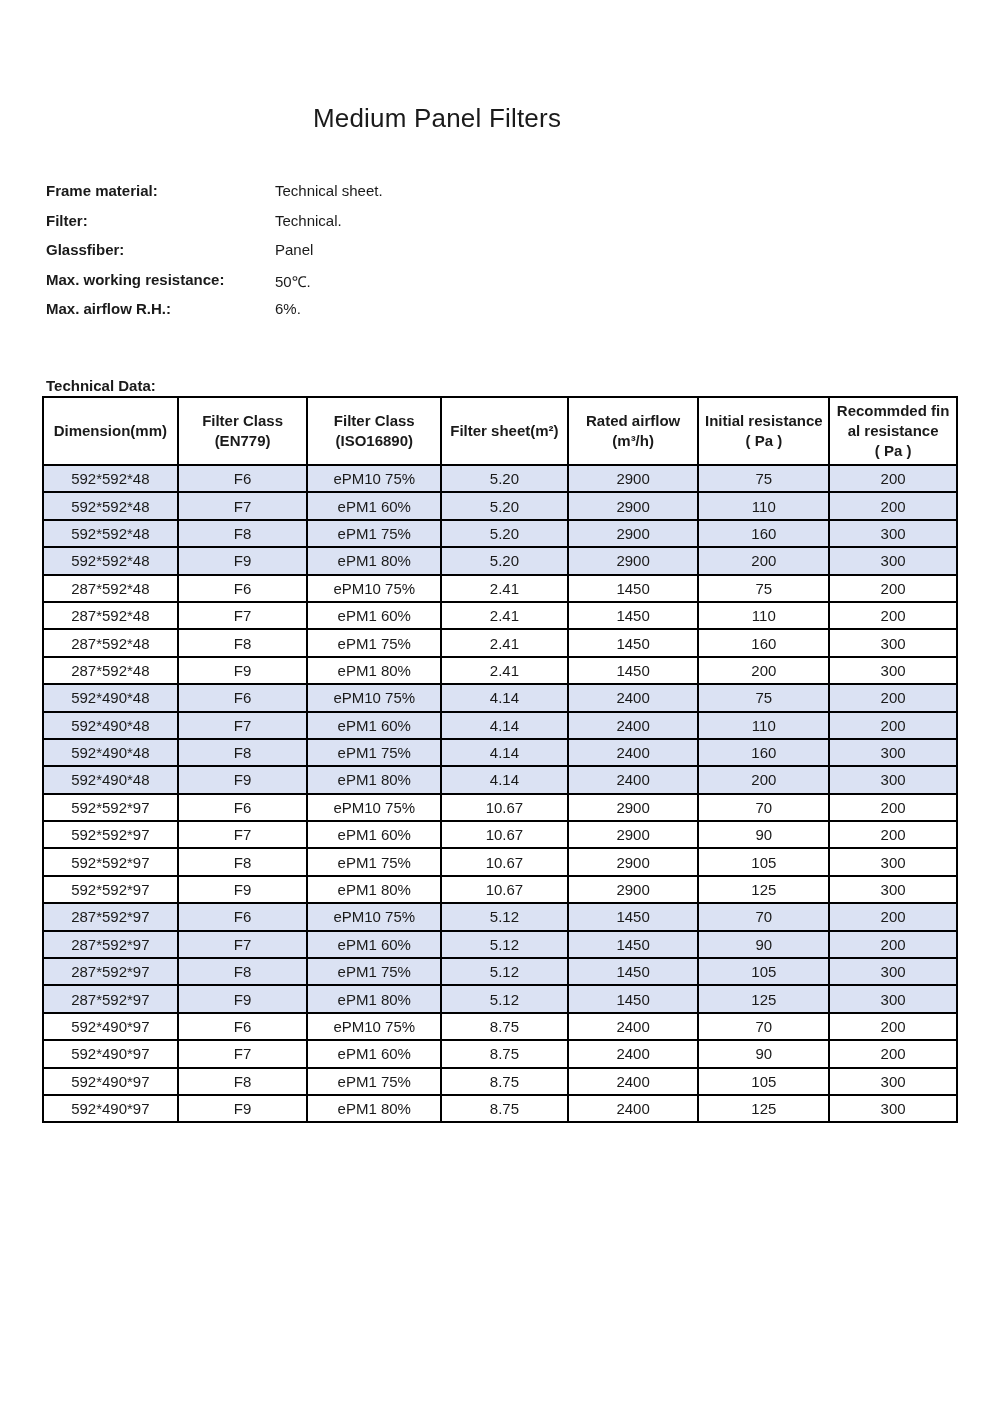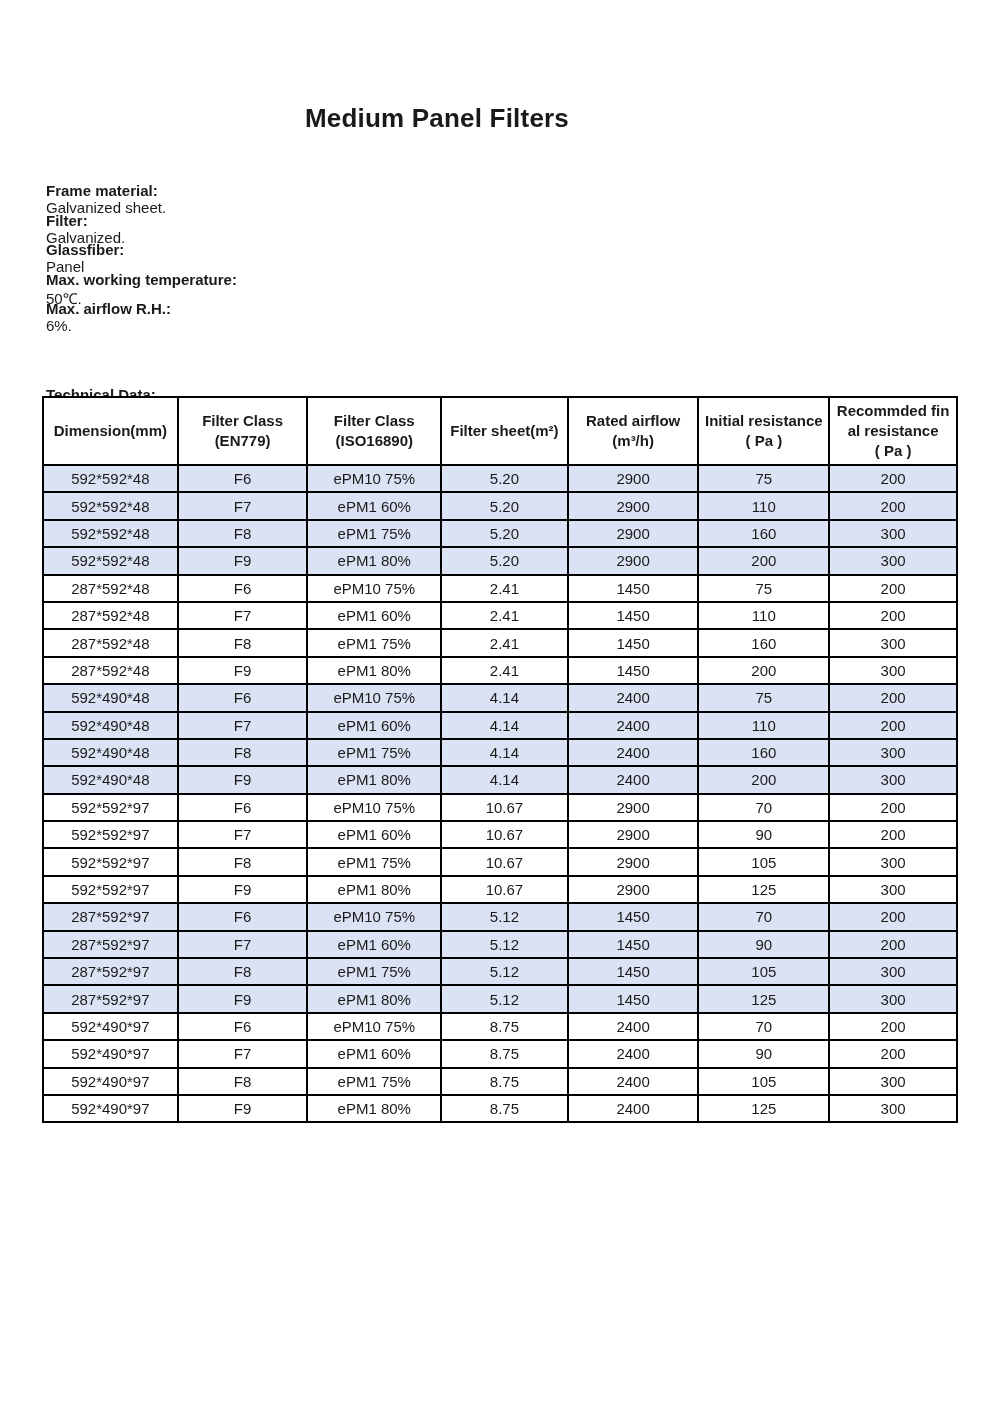--- a/index.html
+++ b/index.html
@@ -17,50 +17,48 @@
     overflow: hidden;
   }
   .title {
     position: absolute;
     top: 103px;
     left: 0;
     width: 874px;
     margin: 0;
     text-align: center;
     font-size: 26px;
-    font-weight: bold;
+    font-weight: normal;
     color: #1a1a1a;
     letter-spacing: 0.2px;
   }
   .specs {
     position: absolute;
     top: 182px;
     left: 46px;
   }
   .spec-row {
     display: flex;
     align-items: flex-start;
     height: 29.6px;
     font-size: 15px;
-    flex-direction: column;
   }
   .spec-label {
     width: 229px;
     font-weight: bold;
   }
   .spec-value {
     font-weight: normal;
   }
   .tech-label {
     position: absolute;
     top: 377px;
     left: 46px;
     font-size: 15px;
     font-weight: bold;
-    margin-top: 9px;
   }
   table.tech {
     position: absolute;
     top: 396px;
     left: 42px;
     width: 916px;
     border-collapse: collapse;
     table-layout: fixed;
   }
   table.tech th, table.tech td {
@@ -90,32 +88,32 @@
 </head>
 <body>
 
 <div class="page">
 
   <h1 class="title">Medium Panel Filters</h1>
 
   <div class="specs" id="specs">
       <div class="spec-row">
         <span class="spec-label">Frame material:</span>
-        <span class="spec-value">Galvanized sheet.</span>
+        <span class="spec-value">Technical sheet.</span>
       </div>
       <div class="spec-row">
         <span class="spec-label">Filter:</span>
-        <span class="spec-value">Galvanized.</span>
+        <span class="spec-value">Technical.</span>
       </div>
       <div class="spec-row">
         <span class="spec-label">Glassfiber:</span>
         <span class="spec-value">Panel</span>
       </div>
       <div class="spec-row">
-        <span class="spec-label">Max. working temperature:</span>
+        <span class="spec-label">Max. working resistance:</span>
         <span class="spec-value">50℃.</span>
       </div>
       <div class="spec-row">
         <span class="spec-label">Max. airflow R.H.:</span>
         <span class="spec-value">6%.</span>
       </div>
     </div>
 
   <div class="tech-label">Technical Data:</div>
 

